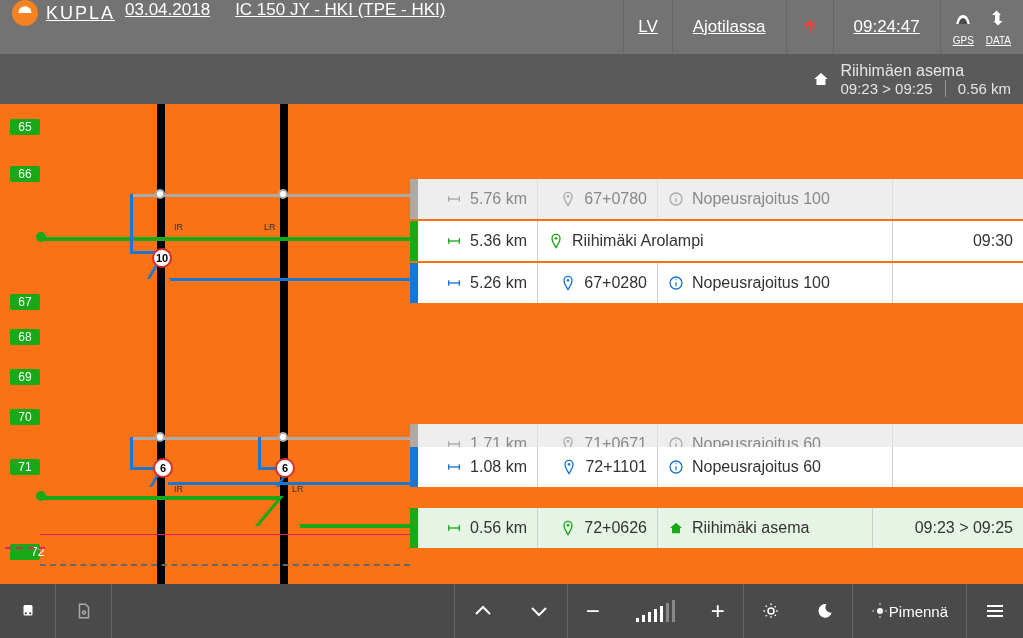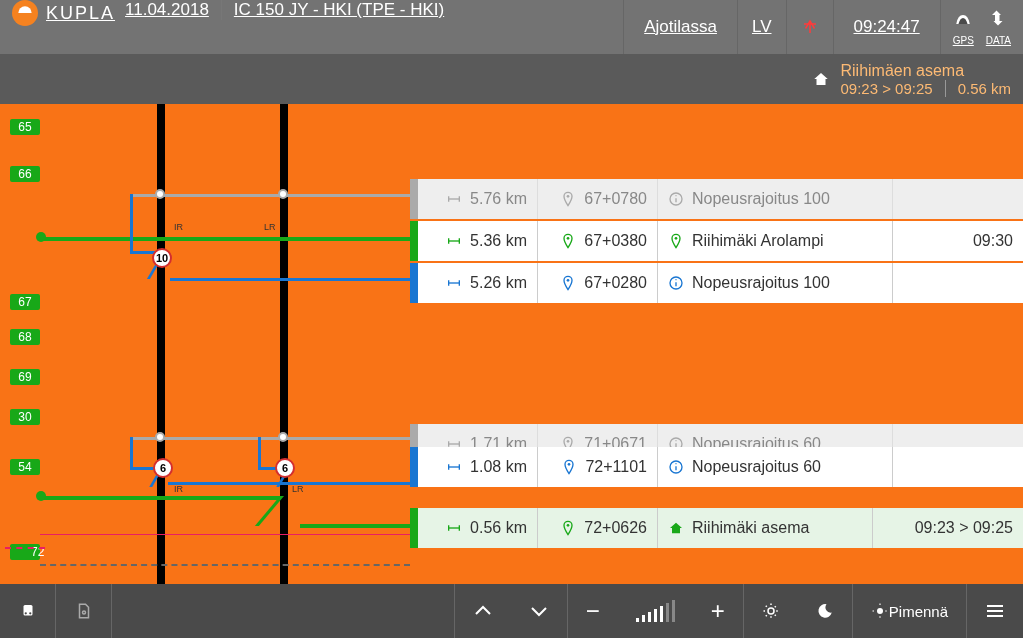--- a/index.html
+++ b/index.html
@@ -13,21 +13,21 @@
   .logo-text { font-weight: 500; letter-spacing: 2px; font-size: 18px; }
   .header-date { margin-left: 10px; padding-right: 12px; }
   .header-train { padding: 0 12px; border-left: 1px solid #777; }
   .header-spacer { flex: 1; }
   .header-cell { padding: 0 20px; height: 100%; border-left: 1px solid #666; display: flex; align-items: center; justify-content: center; }
   .header-cell.narrow { padding: 0 14px; }
   .status-icons { display: flex; gap: 12px; padding: 0 12px; border-left: 1px solid #666; height: 100%; align-items: center; font-size: 10px; }
   .status-col { display: flex; flex-direction: column; align-items: center; gap: 8px; }
   
   
-  .subheader { height: 50px; background: #5a5a5a; display: flex; align-items: center; justify-content: flex-end; padding: 0 12px; color: #fdba74; font-size: 16px; }
+  .subheader { height: 50px; background: #5a5a5a; display: flex; align-items: center; justify-content: flex-end; padding: 0 12px; color: #e5e5e5; font-size: 16px; }
   .subheader .home-icon { margin-right: 10px; }
   .subheader-text { display: flex; flex-direction: column; align-items: flex-start; }
   .subheader-row2 { display: flex; gap: 12px; font-size: 15px; }
   .subheader-row2 span:first-child { border-right: 1px solid #999; padding-right: 12px; }
   
   
   .track-area { position: absolute; top: 104px; left: 0; width: 100%; height: 576px; background: #f97316; }
   
   
   .km-marker { position: absolute; left: 10px; width: 30px; height: 16px; background: #18a818; color: #fff; font-size: 12px; text-align: center; line-height: 16px; border-radius: 2px; }
@@ -83,28 +83,28 @@
 
 <div class="header">
   <div class="logo-wrap">
     <div class="logo-circle">
       <svg viewBox="0 0 24 24">
           <path d="M2 12 A10 10 0 0 1 22 12 L2 12 Z"></path>
         </svg>
     </div>
     <span class="logo-text">KUPLA</span>
   </div>
-  <span class="header-date">11.04.2018</span>
+  <span class="header-date">03.04.2018</span>
   <span class="header-train">IC 150 JY - HKI (TPE - HKI)</span>
   <div class="header-spacer"></div>
+  <div class="header-cell narrow">
+      <span>LV</span>
+    </div>
   <div class="header-cell">
       <span>Ajotilassa</span>
-    </div>
-  <div class="header-cell narrow">
-      <span>LV</span>
     </div>
   <div class="header-cell narrow">
     <svg class="small" viewBox="0 0 24 24" style="stroke:#ff3b3b;fill:none;stroke-width:2">
       <line x1="12" y1="4" x2="12" y2="20"></line>
         <line x1="4" y1="8" x2="20" y2="8"></line>
         <path d="M6 14 L12 4 L18 14"></path>
     </svg>
   </div>
   <div class="header-cell">
       <span>09:24:47</span>
@@ -139,22 +139,22 @@
   </div>
 </div>
 
 <div class="track-area">
   <div id="km-markers">
       <div class="km-marker" style="top: 15px;">65</div>
       <div class="km-marker" style="top: 62px;">66</div>
       <div class="km-marker" style="top: 190px;">67</div>
       <div class="km-marker" style="top: 225px;">68</div>
       <div class="km-marker" style="top: 265px;">69</div>
-      <div class="km-marker" style="top: 305px;">30</div>
-      <div class="km-marker" style="top: 355px;">54</div>
+      <div class="km-marker" style="top: 305px;">70</div>
+      <div class="km-marker" style="top: 355px;">71</div>
       <div class="km-marker" style="top: 440px; padding-left: 21px;">72</div>
     </div>
 
   <div class="track-v left"></div>
   <div class="track-v right"></div>
 
   <div class="grey-line" style="position:absolute;left:130px;top:90px;width:280px"></div>
   <div class="dot" style="left:155px;top:85px"></div>
   <div class="dot" style="left:278px;top:85px"></div>
   <div class="green-line" style="position:absolute;left:40px;top:133px;width:370px"></div>
@@ -226,27 +226,20 @@
         </div>
       </div>
       <div class="event-row green" style="top: 117px;">
         <div class="ev-col ev-dist">
           <svg class="i-icon" viewBox="0 0 24 24" style="stroke:#18a818;stroke-width:2">
             <line x1="4" y1="12" x2="20" y2="12"></line>
             <line x1="4" y1="8" x2="4" y2="16"></line>
             <line x1="20" y1="8" x2="20" y2="16"></line>
           </svg>
           <span>5.36 km</span>
-        </div>
-        <div class="ev-col ev-loc">
-          <svg class="i-icon" viewBox="0 0 24 24" style="fill:#18a818">
-            <path d="M12 2 A6 6 0 0 1 18 8 C18 13 12 22 12 22 C12 22 6 13 6 8 A6 6 0 0 1 12 2" fill="none" stroke="#18a818" stroke-width="2"></path>
-            <circle cx="12" cy="8" r="2" fill="#18a818"></circle>
-          </svg>
-          <span>67+0380</span>
         </div>
         <div class="ev-col ev-desc">
           <svg class="i-icon" viewBox="0 0 24 24" style="fill:#18a818">
             <path d="M12 2 A6 6 0 0 1 18 8 C18 13 12 22 12 22 C12 22 6 13 6 8 A6 6 0 0 1 12 2" fill="none" stroke="#18a818" stroke-width="2"></path>
             <circle cx="12" cy="8" r="2" fill="#18a818"></circle>
           </svg>
           <span>Riihimäki Arolampi</span>
         </div>
         <div class="ev-col ev-time">
           <span>09:30</span>

